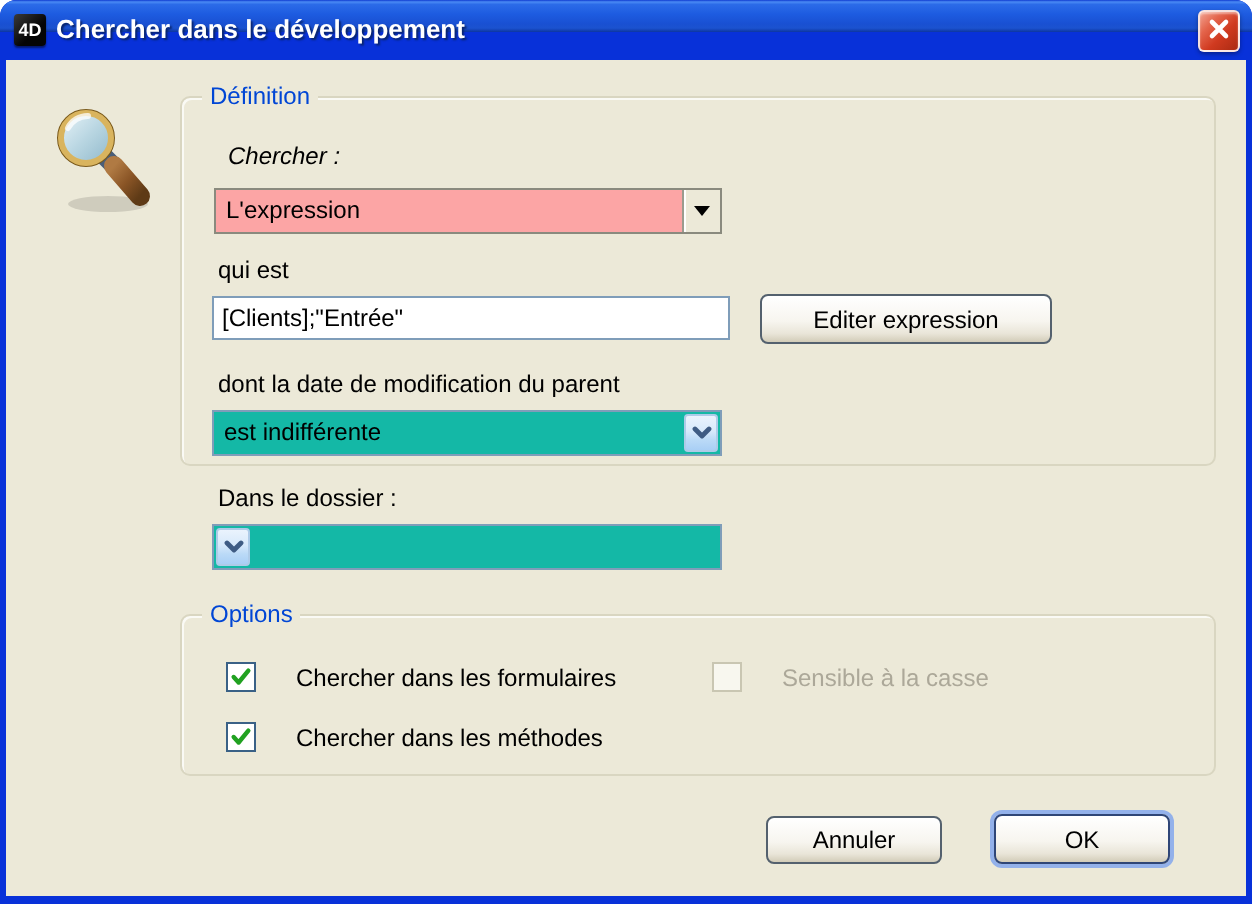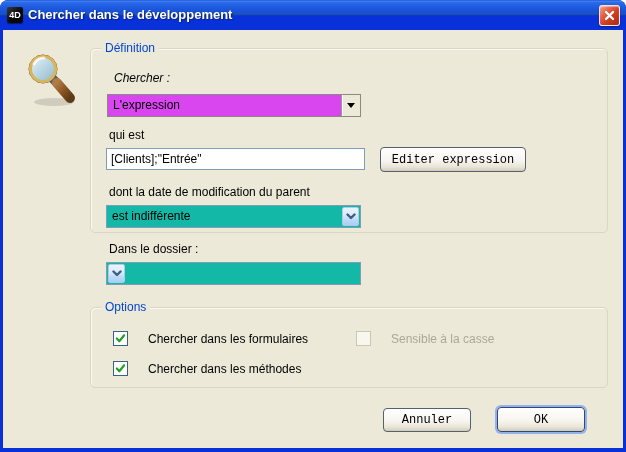--- a/index.html
+++ b/index.html
@@ -50,21 +50,21 @@
   }
   .groupbox .legend{
     position:absolute; top:-8px; left:10px; padding:0 4px;
     background:#ECE9D8; color:#0046D5; font-size:12px;
   }
   .group-definition{ left:87px; top:18px; width:518px; height:185px; }
   .group-options{ left:87px; top:277px; width:518px; height:81px; }
   .lbl{ position:absolute; font-size:12px; color:#000; white-space:nowrap; }
   
   .dropdown-flat{
-    position:absolute; height:23px; background:#d946ef;
+    position:absolute; height:23px; background:#fca5a5;
     border:1px solid #8A8A7E; display:flex; cursor:pointer;
   }
   .dropdown-flat .dd-text{ flex:1; font-size:12px; line-height:21px; padding-left:5px; color:#000; }
   .dropdown-flat .dd-btn{
     width:19px; background:#ECE9D8; border-left:1px solid #9B9B8E;
     box-shadow:inset 1px 0 0 #fff;
     display:flex; align-items:center; justify-content:center;
   }
   .tri-down{ width:0; height:0; border-left:4px solid transparent; border-right:4px solid transparent; border-top:5px solid #000; }
   
@@ -81,21 +81,21 @@
   }
   
   .text-input{
     position:absolute; height:22px; border:1px solid #7F9DB9; background:#fff;
     font-family:"Liberation Sans", sans-serif; font-size:12px; color:#000; padding:0 4px;
   }
   
   .xpbtn{
     position:absolute; border:1px solid #54616e; border-radius:4px;
     background:linear-gradient(180deg,#ffffff 0%,#f7f5ef 55%,#e9e5d8 82%,#d2ccb8 100%);
-    font-family:Liberation Mono, monospace; font-size:12px; color:#000;
+    font-family:Liberation Sans, sans-serif; font-size:12px; color:#000;
     display:flex; align-items:center; justify-content:center; cursor:pointer;
     box-shadow:inset 0 1px 0 #fff;
     text-align:center;
   }
   .xpbtn.default{ box-shadow:0 0 0 2px #93b1ea, inset 0 1px 0 #fff; border-color:#2f4677; }
   
   .checkbox{ position:absolute; display:flex; align-items:center; gap:20px; cursor:pointer; }
   .checkbox .box{
     width:15px; height:15px; background:#fff; border:1px solid #3A6186;
     display:flex; align-items:center; justify-content:center; flex:0 0 auto;

